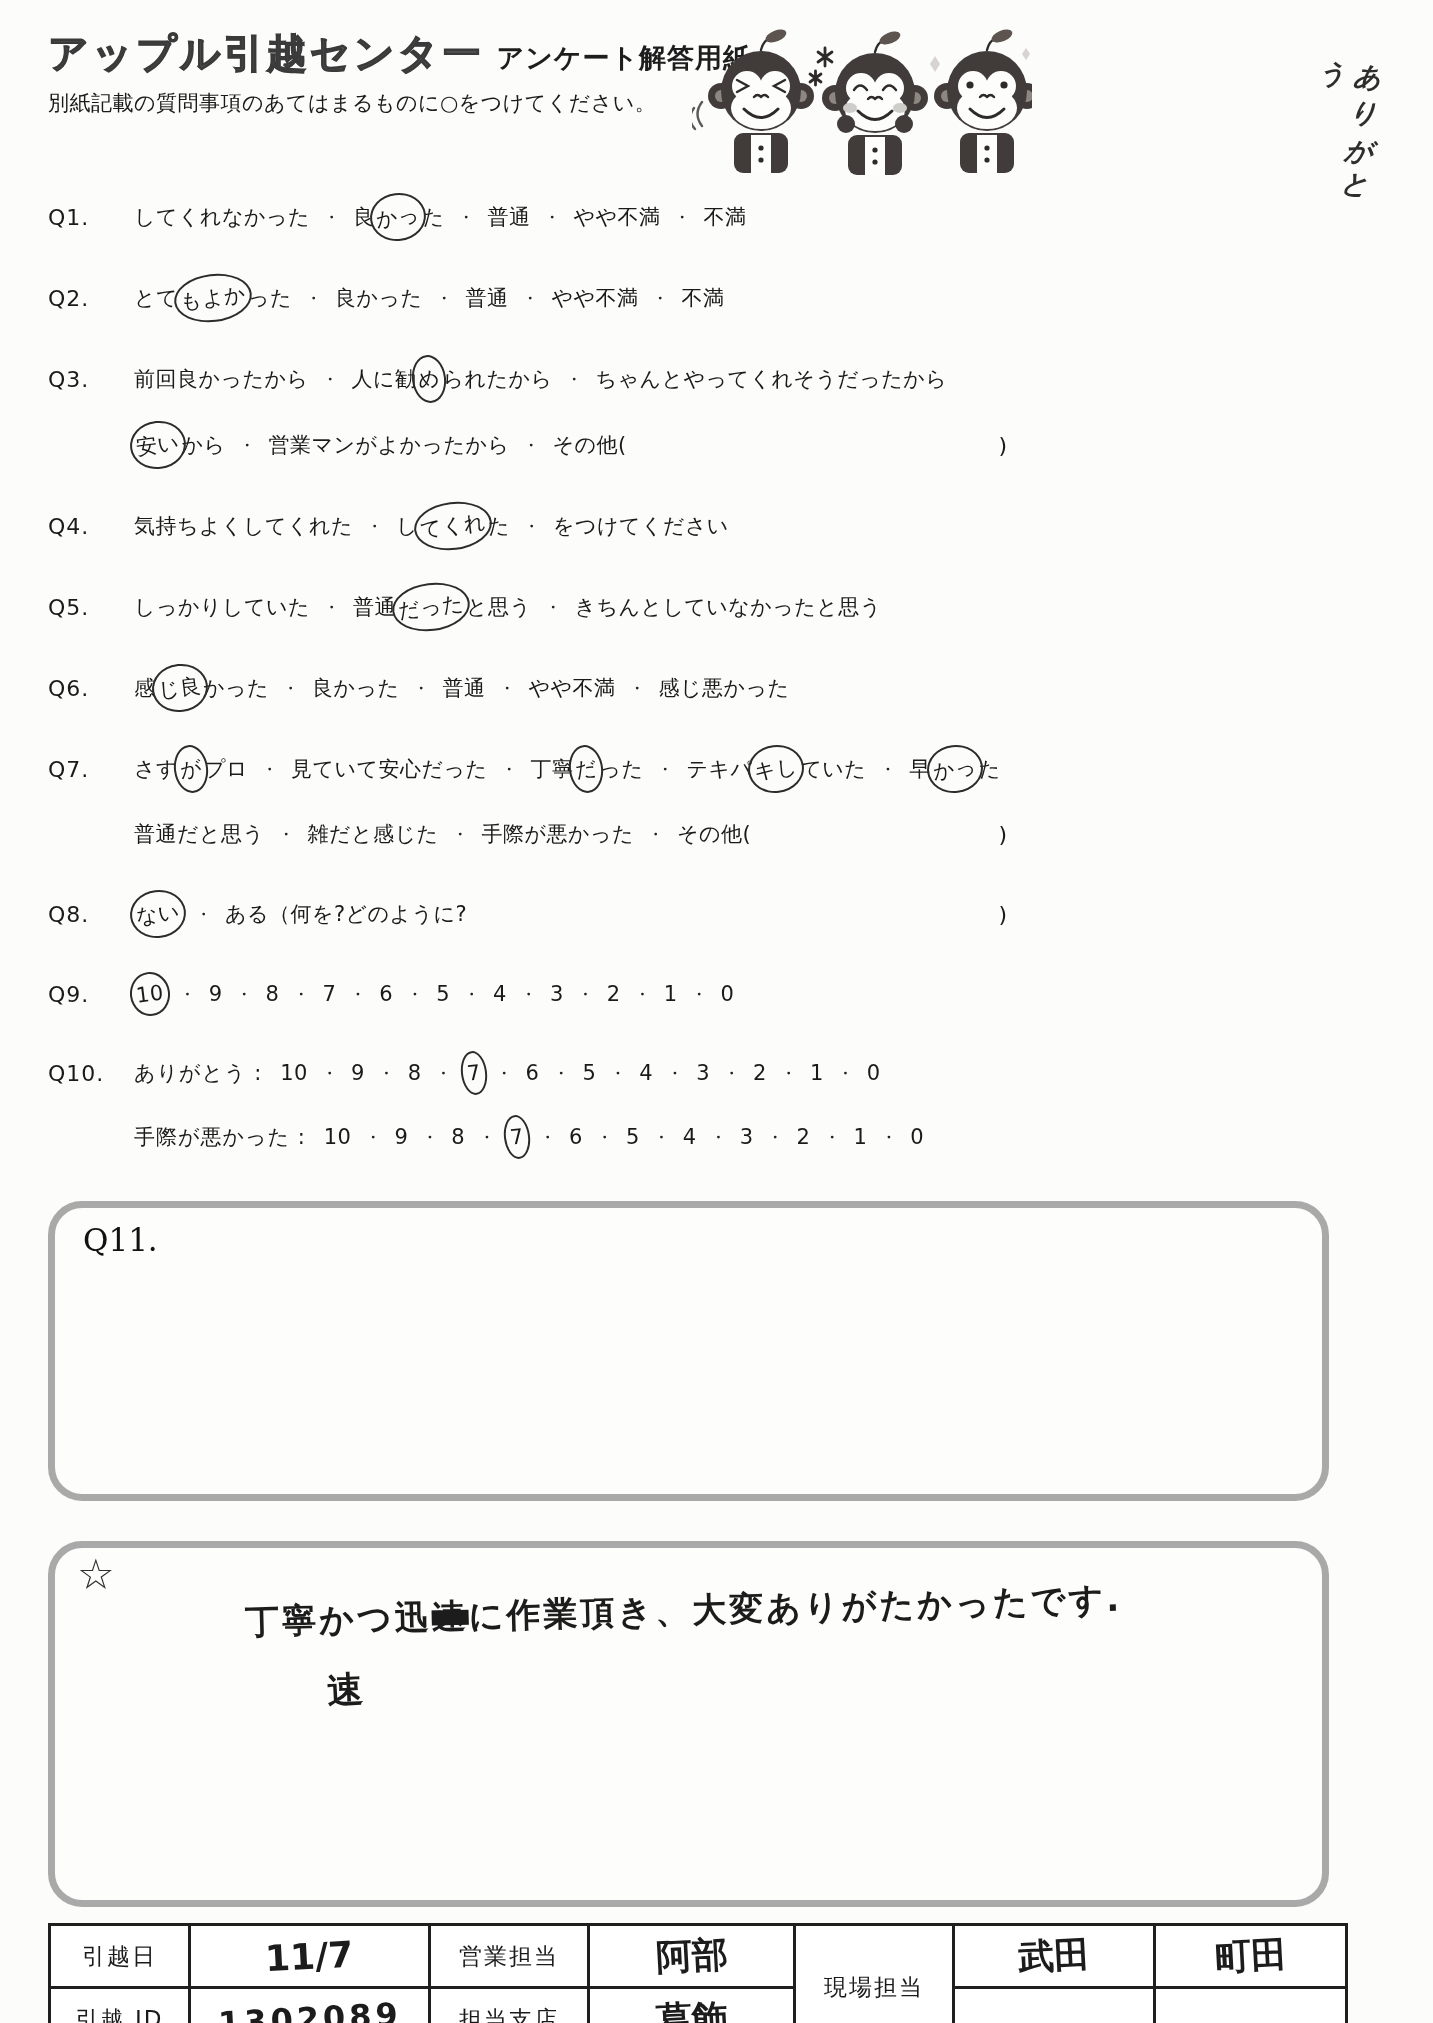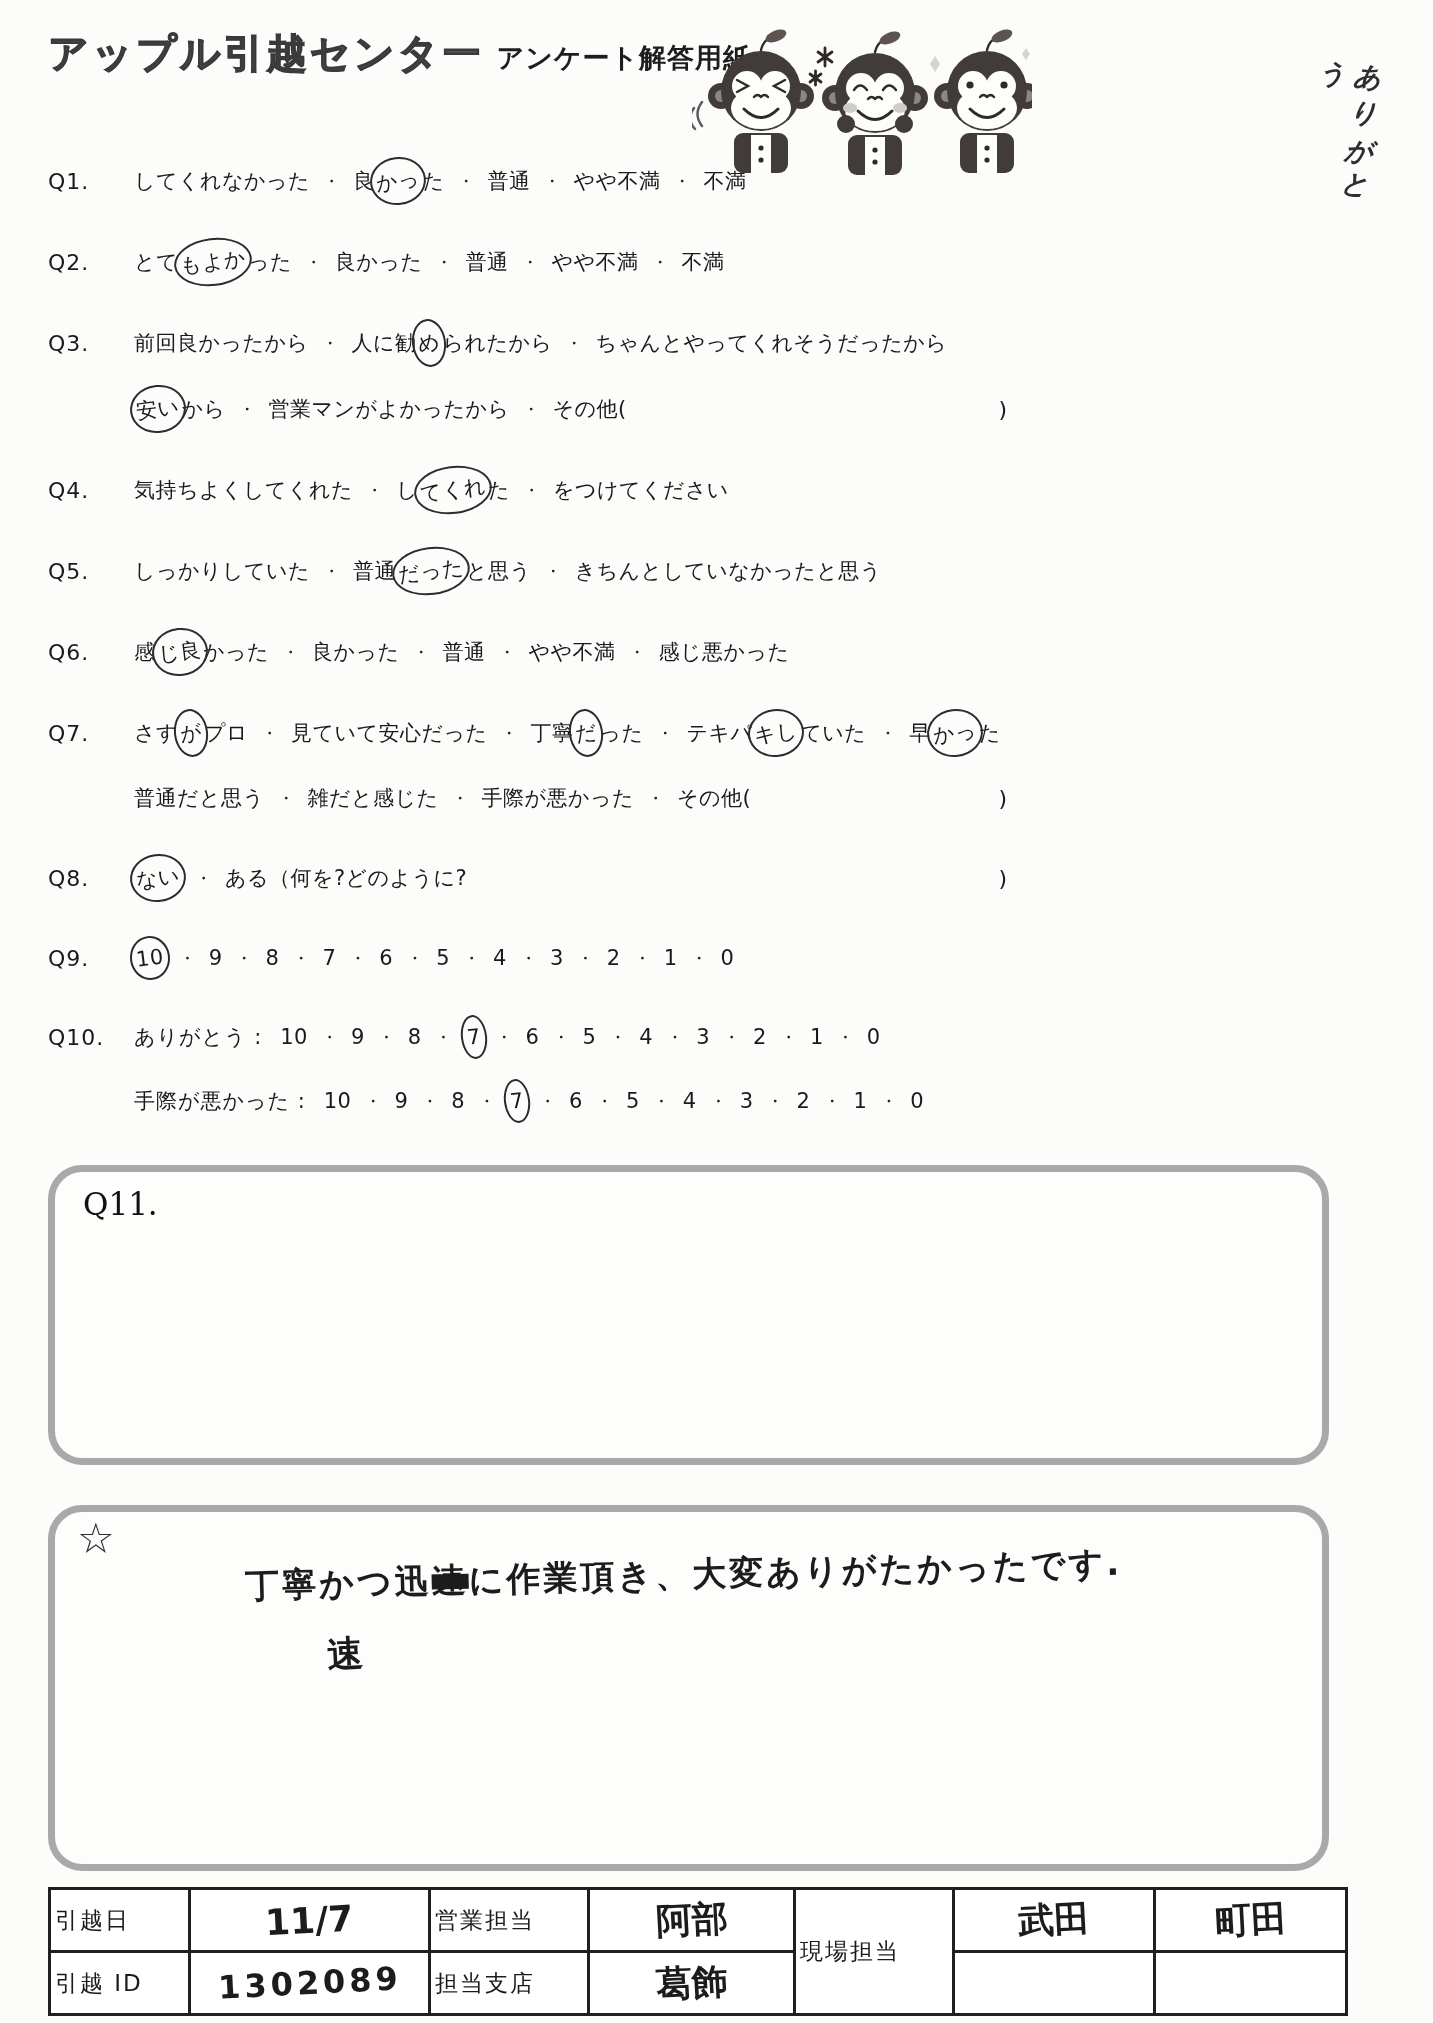--- a/index.html
+++ b/index.html
@@ -62,36 +62,37 @@
   }
   .hw-strike{text-decoration:line-through;text-decoration-thickness:.45em;text-decoration-color:#1c1c1c;}
   .hw-correction{position:absolute;left:272px;top:118px;font-size:36px;transform:rotate(-3deg);}
 
   
   .footer-table{
     border-collapse:collapse;margin-top:16px;width:1297px;table-layout:fixed;
     background:#fff;
   }
   .footer-table td{border:3px solid #1f1f1f;height:60px;padding:0 4px;overflow:visible;}
-  .f-label{font-size:23px;text-align:left;letter-spacing:2px;}
+  .f-label{font-size:23px;text-align:center;letter-spacing:2px;}
   .f-value{text-align:center;}
   .f-value .hw{display:inline-block;transform:rotate(-3deg);font-size:32px;}
   .f-value .hw-big{font-size:36px;}
 
   svg .ink{stroke:#2d2a29;stroke-width:2.4;fill:none;stroke-linecap:round;}
 </style>
 </head>
 <body>
 
 <div class="page">
 
   <div class="brand-row">
     <span class="brand">アップル引越センター</span>
     <span class="form-title">アンケート解答用紙</span>
   </div>
+  <div class="instruction">別紙記載の質問事項のあてはまるものに○をつけてください。</div>
 
   <svg class="mascots" width="340" height="152" viewBox="0 0 340 152" aria-hidden="true">
     <defs>
       <g id="monkey">
         <path d="M55 14 q2 -9 9 -12" class="ink"></path>
         <ellipse cx="70" cy="0" rx="11" ry="5.5" fill="#5d534f" transform="rotate(-22 70 0)"></ellipse>
         <circle cx="15" cy="60" r="13" fill="#413c3a"></circle>
           <circle cx="95" cy="60" r="13" fill="#413c3a"></circle>
         <circle cx="15" cy="60" r="6" fill="#8d8681"></circle>
           <circle cx="95" cy="60" r="6" fill="#8d8681"></circle>

